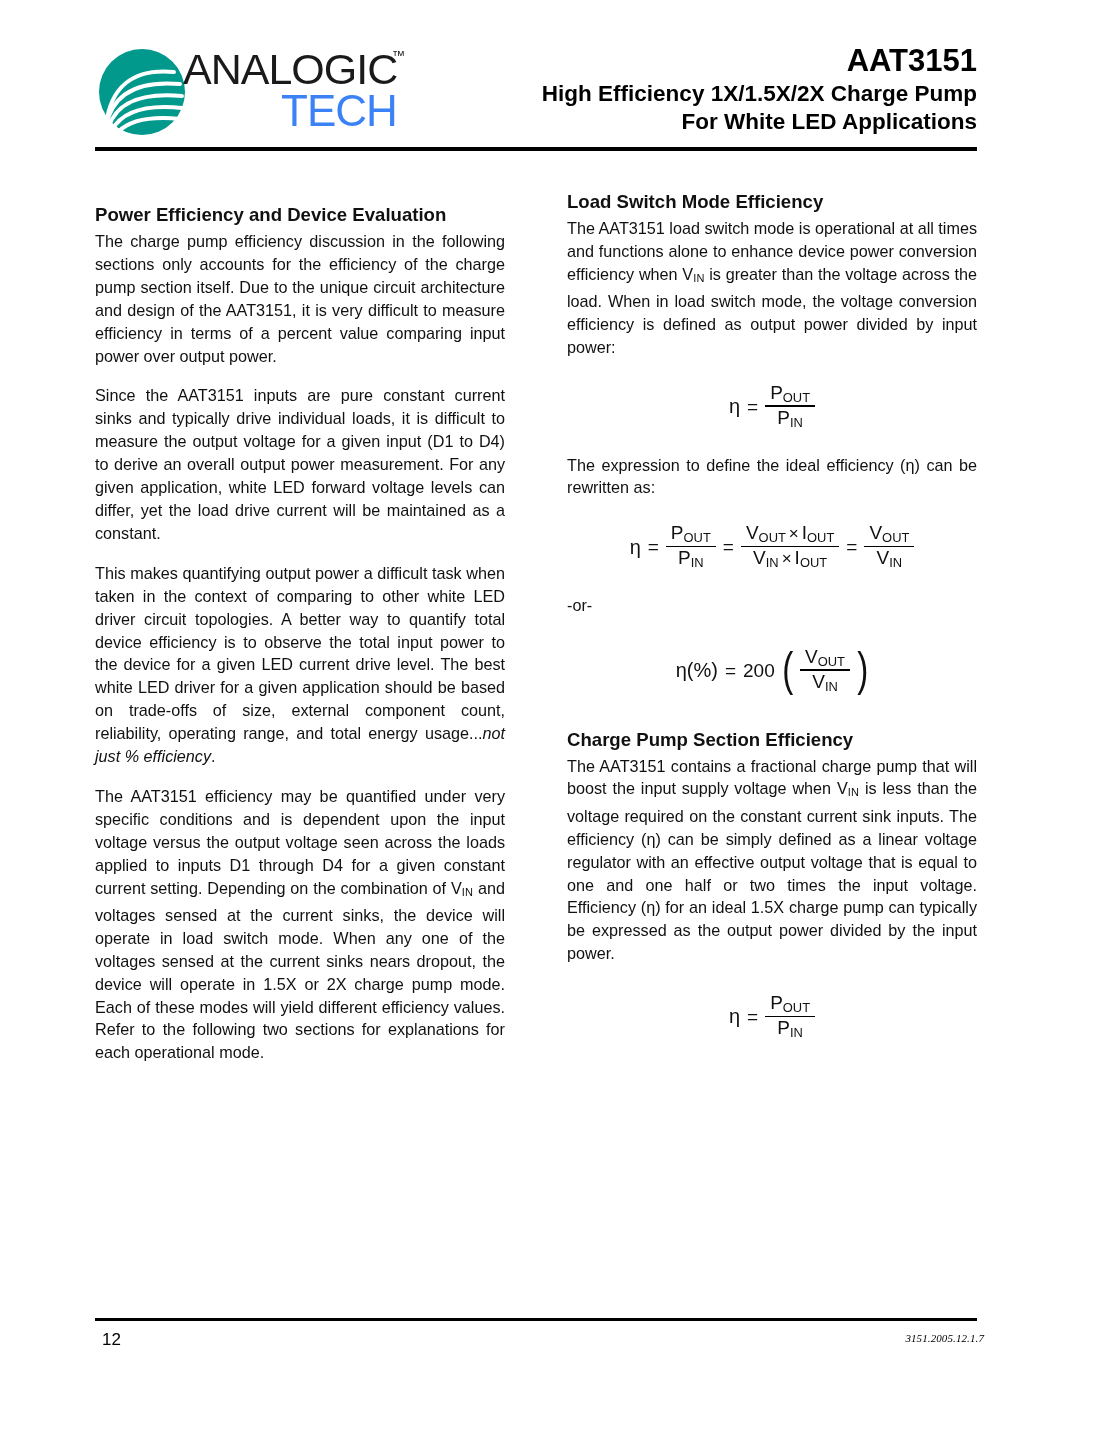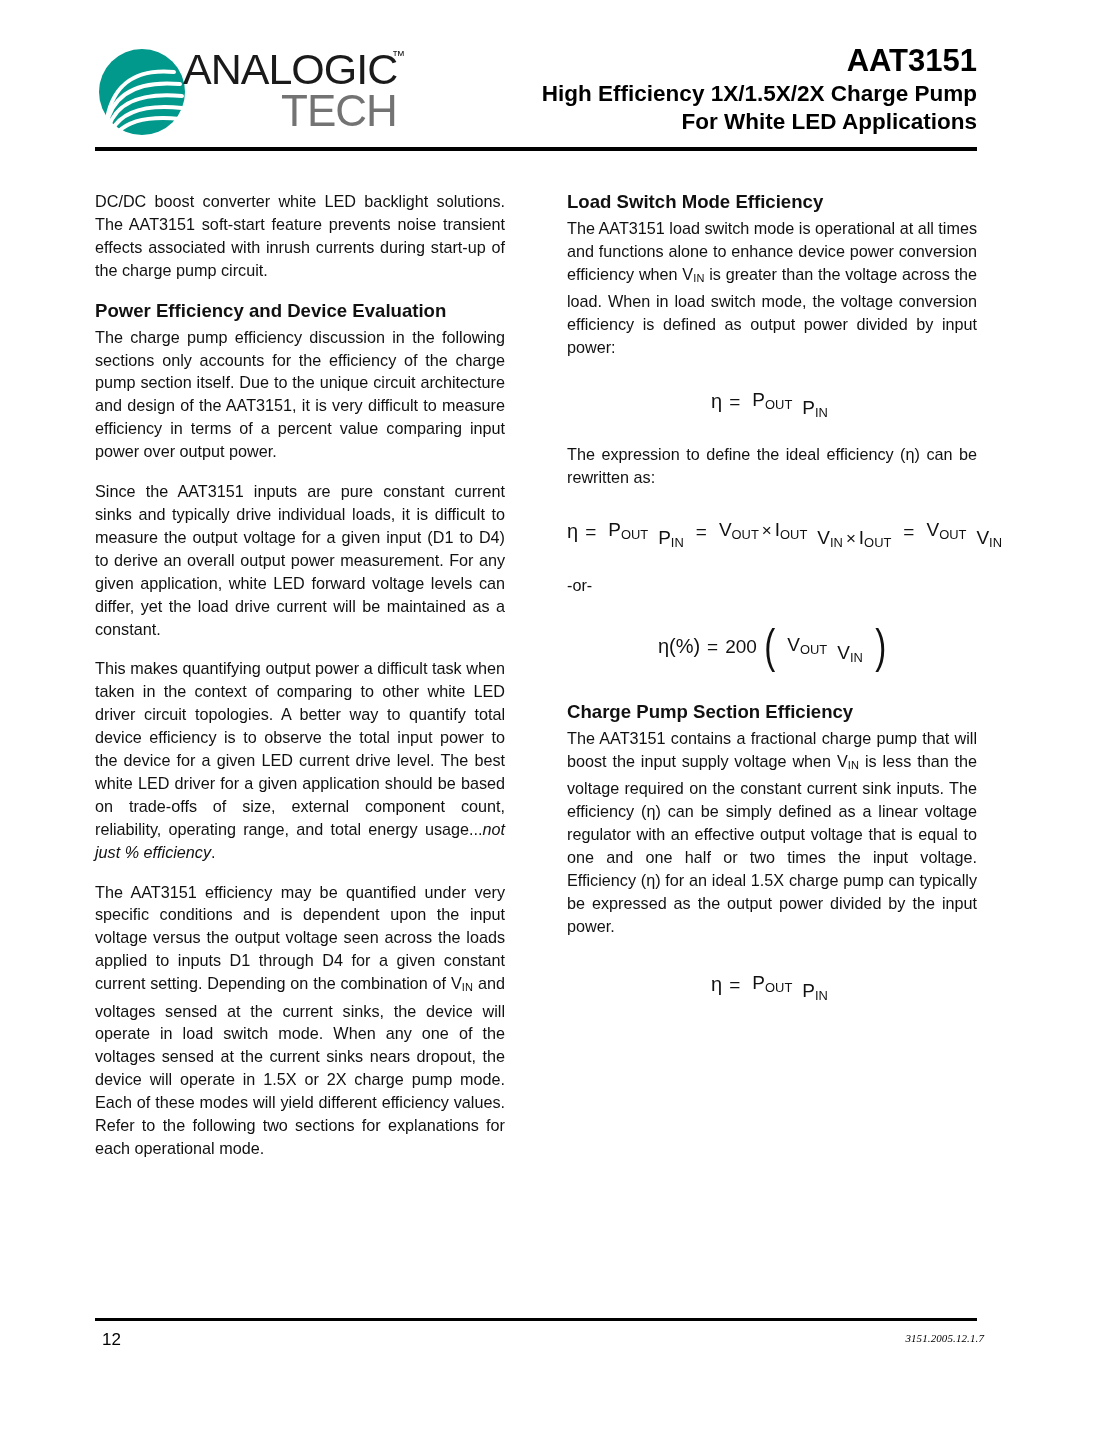--- a/index.html
+++ b/index.html
@@ -68,21 +68,21 @@
     color: #1a1a1a;
   }
   .logo-tech {
     position: absolute;
     left: 98px;
     top: 42px;
     font-size: 44px;
     letter-spacing: -1px;
     font-weight: 300;
     line-height: 46px;
-    color: #737373;
+    color: #3b82f6;
     white-space: nowrap;
     transform: scaleY(1.02);
   }
 
   .title-block {
     position: absolute;
     right: 0;
     top: 0;
     text-align: right;
     width: 560px;
@@ -149,26 +149,27 @@
   }
   .eq-inner {
     display: inline-flex;
     align-items: center;
     justify-content: center;
     gap: 7px;
   }
   .eta { font-size: 20px; }
   .frac {
     display: inline-flex;
+    flex-direction: column;
     align-items: center;
     vertical-align: middle;
     line-height: 1.08;
   }
   .frac .num { padding: 0 5px 1px 5px; }
-  .frac .den { padding: 15px 5px 0 5px; }
+  .frac .den { padding: 1px 5px 0 5px; }
   .frac .bar {
     width: 100%;
     height: 1.6px;
     background: #000;
   }
   .paren {
     display: inline-block;
     font-size: 46px;
     line-height: 0.86;
     font-weight: 300;
@@ -249,21 +250,20 @@
     <div class="title-block">
       <div class="part-number">AAT3151</div>
       <div class="title-line">High Efficiency 1X/1.5X/2X Charge Pump</div>
       <div class="title-line">For White LED Applications</div>
     </div>
   </div>
   <div class="header-rule"></div>
 
   <div class="col col-left">
 
-    <p>DC/DC boost converter white LED backlight solutions. The AAT3151 soft-start feature prevents noise transient effects associated with inrush currents during start-up of the charge pump circuit.</p>
 
     <h2>Power Efficiency and Device Evaluation</h2>
 
     <p>The charge pump efficiency discussion in the following sections only accounts for the efficiency of the charge pump section itself. Due to the unique circuit architecture and design of the AAT3151, it is very difficult to measure efficiency in terms of a percent value comparing input power over output power.</p>
 
     <p>Since the AAT3151 inputs are pure constant current sinks and typically drive individual loads, it is difficult to measure the output voltage for a given input (D1 to D4) to derive an overall output power measurement. For any given application, white LED forward voltage levels can differ, yet the load drive current will be maintained as a constant.</p>
 
     <p><span>This makes quantifying output power a difficult task when taken in the context of comparing to other white LED driver circuit topologies. A better way to quantify total device efficiency is to observe the total input power to the device for a given LED current drive level. The best white LED driver for a given application should be based on trade-offs of size, external component count, reliability, operating range, and total energy usage...</span><span class="ital">not just % efficiency</span><span>.</span></p>
 
     <p class="last"><span>The AAT3151 efficiency may be quantified under very specific conditions and is dependent upon the input voltage versus the output voltage seen across the loads applied to inputs D1 through D4 for a given constant current setting. Depending on the combination of V</span><sub>IN</sub><span> and voltages sensed at the current sinks, the device will operate in load switch mode. When any one of the voltages sensed at the current sinks nears dropout, the device will operate in 1.5X or 2X charge pump mode. Each of these modes will yield different efficiency values.  Refer to the following two sections for explanations for each operational mode.</span></p>

